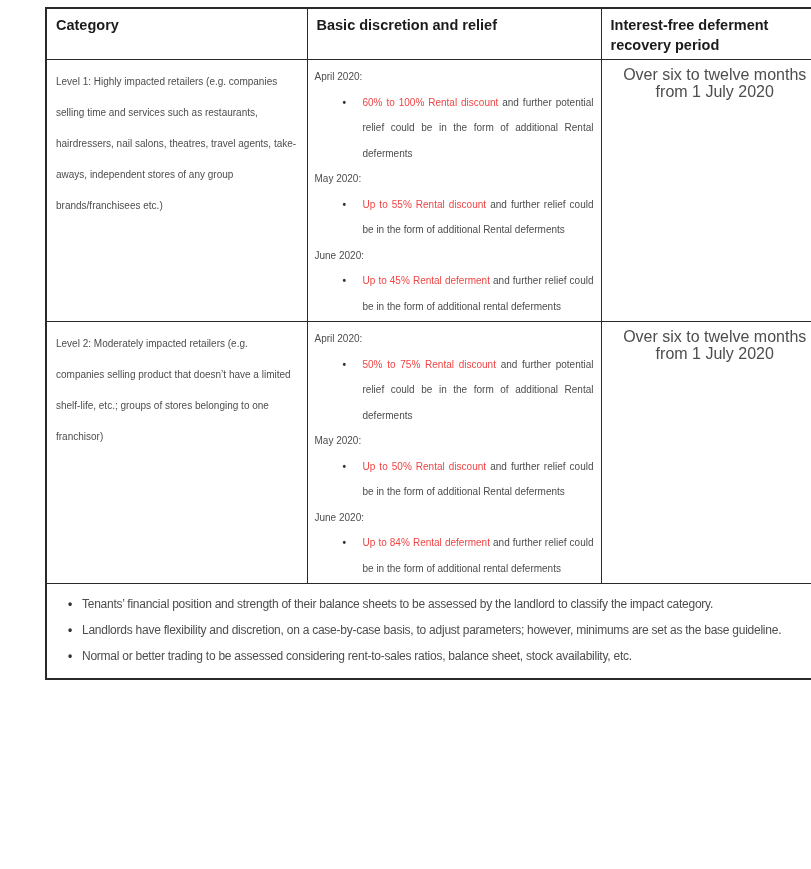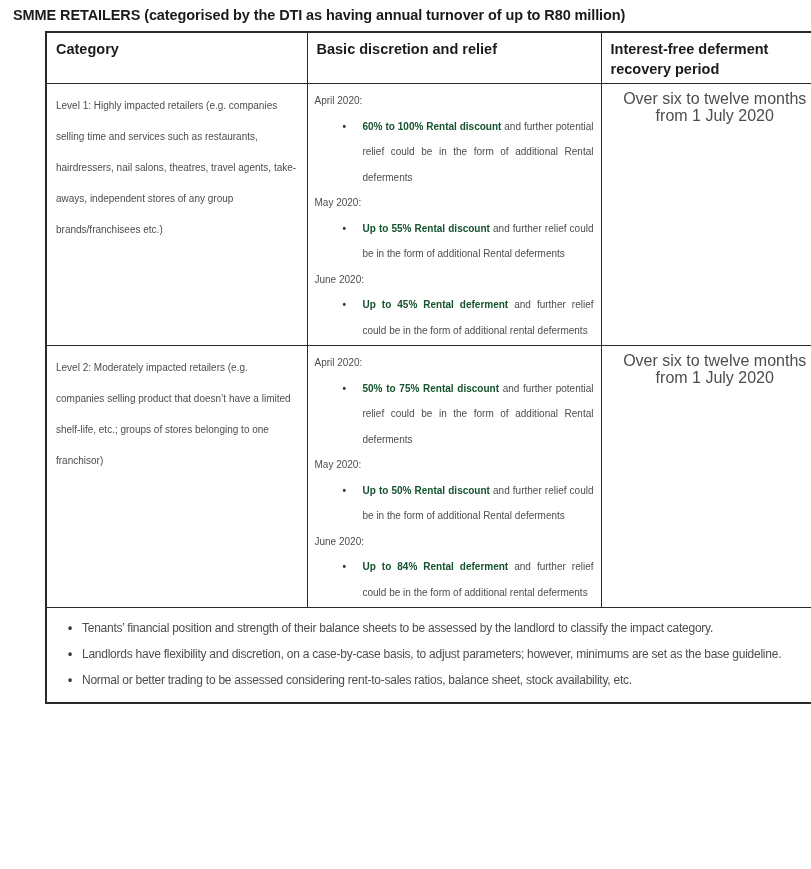--- a/index.html
+++ b/index.html
@@ -56,21 +56,21 @@
     text-align: justify;
     line-height: 25.5px;
   }
   .relief-bullet .marker {
     position: absolute;
     left: 28px;
     top: 0;
     font-weight: 700;
     color: #333333;
   }
-  .relief-bullet .bold-seg { font-weight: 700; color: #14532d; }
+  .relief-bullet .bold-seg { font-weight: 400; color: #ef4444; }
 
   td.recovery-cell {
     font-size: 16px;
     line-height: 17px;
     padding: 6px 7px 4px 8px;
     text-align: center;
   }
 
   td.footnotes-cell { padding: 7px 10px 9px 0; }
   .fnote {
@@ -89,21 +89,20 @@
     font-weight: 700;
     color: #333333;
     letter-spacing: 0;
   }
 </style>
 </head>
 <body>
 
 <div class="page">
 
-  <div class="doc-title">SMME RETAILERS (categorised by the DTI as having annual turnover of up to R80 million)</div>
 
   <table class="smme-table">
     <colgroup>
       <col style="width:261px">
       <col style="width:294px">
       <col style="width:227px">
     </colgroup>
     <thead>
       <tr>
         <th class="col-head">Category</th>

